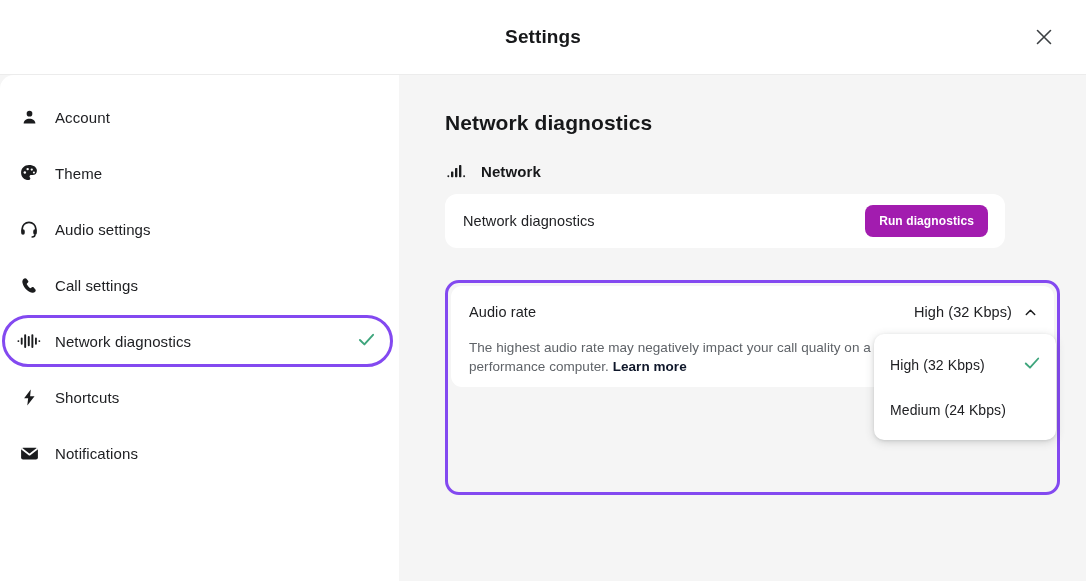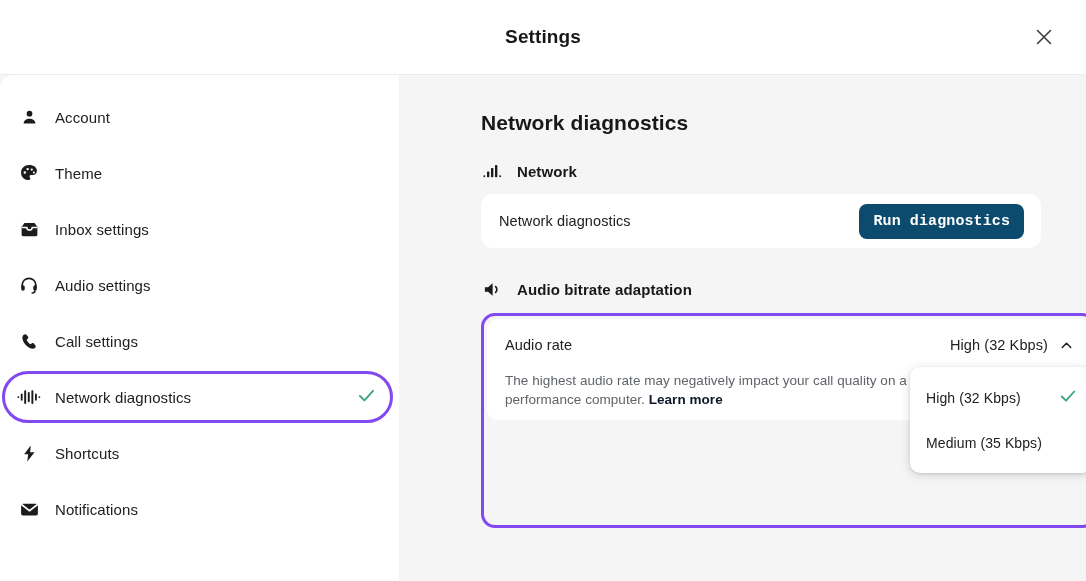--- a/index.html
+++ b/index.html
@@ -54,21 +54,20 @@
     border-radius: 50%;
   }
   .close-btn svg { display:block; }
 
   
   .body-split {
     flex: 1 1 auto;
     display: flex;
     min-height: 0;
     background: #f5f5f5;
-    gap: 36px;
   }
 
   
   .sidebar {
     width: 399px;
     flex: 0 0 399px;
     background: #ffffff;
     border-top-left-radius: 14px;
     padding-top: 14px;
     box-sizing: border-box;
@@ -176,29 +175,29 @@
     color: #202124;
     letter-spacing: 0.1px;
   }
   .row-right {
     margin-left: auto;
     display: flex;
     align-items: center;
   }
 
   .run-btn {
-    background: #0c4a6e;
+    background: #a21caf;
     color: #ffffff;
-    font-size: 15px;
+    font-size: 12px;
     font-weight: bold;
     border: none;
     border-radius: 8px;
     padding: 9px 14px;
     cursor: pointer;
-    font-family: Liberation Mono, monospace;
+    font-family: Liberation Sans, sans-serif;
     letter-spacing: 0.1px;
   }
 
   .section-gap { height: 32px; }
 
   
   .highlight-wrap {
     position: relative;
     border: 3px solid #8349f0;
     border-radius: 14px;
@@ -316,30 +315,20 @@
             <circle cx="7" cy="11.4" r="1.45" fill="#ffffff"></circle>
             <circle cx="10.4" cy="7.3" r="1.45" fill="#ffffff"></circle>
             <circle cx="15.3" cy="7.8" r="1.35" fill="#ffffff"></circle>
             <circle cx="17.9" cy="11.4" r="1.25" fill="#ffffff"></circle>
           </svg>
         </span>
         <span class="nav-label">Theme</span>
 
       </div>
 
-      <div class="nav-item">
-        <span class="nav-icon">
-          <svg width="21" height="21" viewBox="0 0 24 24" fill="#1b1c1e">
-            <path d="M3 9.2 L6.2 4.6 H17.8 L21 9.2 V18 a1.6 1.6 0 0 1-1.6 1.6 H4.6 A1.6 1.6 0 0 1 3 18 Z"></path>
-            <path d="M3.4 9.6 H9 a3 3 0 0 0 6 0 h5.6" fill="none" stroke="#ffffff" stroke-width="1.7" stroke-linejoin="round"></path>
-          </svg>
-        </span>
-        <span class="nav-label">Inbox settings</span>
-
-      </div>
 
       <div class="nav-item">
         <span class="nav-icon">
           <svg width="20" height="20" viewBox="0 0 24 24" fill="none">
             <path d="M3.8 14.2v-2.1a8.2 8.2 0 0 1 16.4 0v2.1" stroke="#1b1c1e" stroke-width="2.1" stroke-linecap="round"></path>
             <rect x="2.6" y="12.4" width="4.3" height="6.6" rx="2.1" fill="#1b1c1e"></rect>
             <rect x="17.1" y="12.4" width="4.3" height="6.6" rx="2.1" fill="#1b1c1e"></rect>
             <path d="M19.2 19c0 1.5-1.6 2.6-3.5 2.6" stroke="#1b1c1e" stroke-width="1.8" stroke-linecap="round"></path>
           </svg>
         </span>
@@ -422,29 +411,20 @@
           <div class="card-row">
             <span class="row-label">Network diagnostics</span>
             <span class="row-right">
               <button class="run-btn">Run diagnostics</button>
             </span>
           </div>
         </div>
 
         <div class="section-gap"></div>
 
-        <div class="section-head">
-          <span class="section-icon">
-            <svg width="21" height="19" viewBox="0 0 22 19" fill="none">
-              <path d="M2 7.1 h3.3 L10.1 3 v13 L5.3 11.9 H2 Z" fill="#1b1c1e"></path>
-              <path d="M13.2 6.5 a4 4 0 0 1 0 6" stroke="#1b1c1e" stroke-width="1.7" stroke-linecap="round"></path>
-            </svg>
-          </span>
-          <span class="section-title">Audio bitrate adaptation</span>
-        </div>
 
         <div class="highlight-wrap">
 
           <div class="audio-card">
             <div class="audio-row">
               <span class="row-label">Audio rate</span>
               <span class="row-right">
                 <span class="audio-value">High (32 Kbps)</span>
                 <span class="chev">
                   <svg width="15" height="15" viewBox="0 0 20 20" fill="none">
@@ -462,21 +442,21 @@
           <div class="dropdown">
             <div class="dd-item checked">
               <span>High (32 Kbps)</span>
               <span class="dd-check">
                 <svg width="20" height="20" viewBox="0 0 24 24" fill="none">
                   <path d="M4.5 12.6 L9.6 17.6 L19.5 6.6" stroke="#3ea57c" stroke-width="2.2" stroke-linecap="round" stroke-linejoin="round"></path>
                 </svg>
               </span>
             </div>
             <div class="dd-item">
-              <span>Medium (35 Kbps)</span>
+              <span>Medium (24 Kbps)</span>
 
             </div>
           </div>
 
         </div>
 
       </div>
     </div>
 
   </div>

